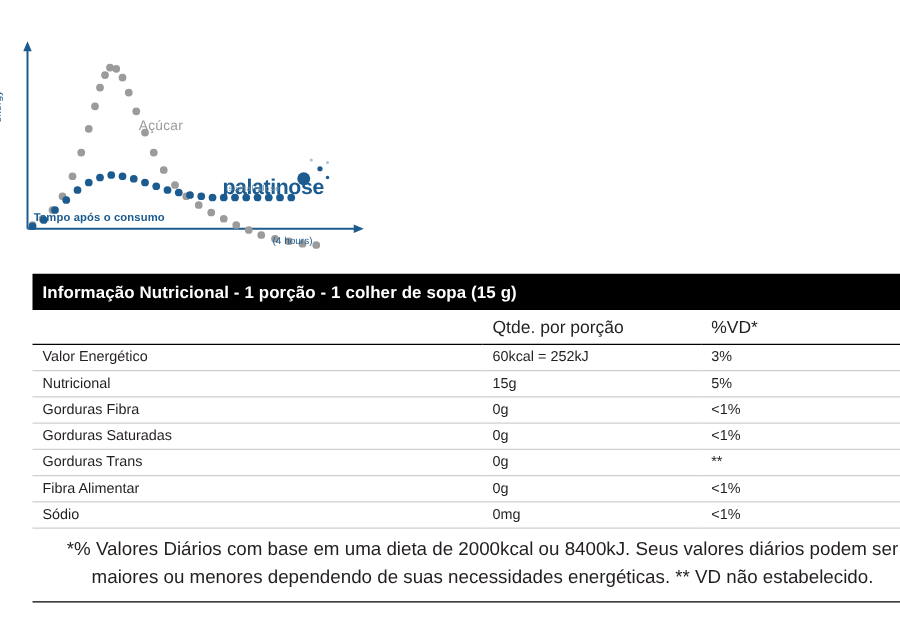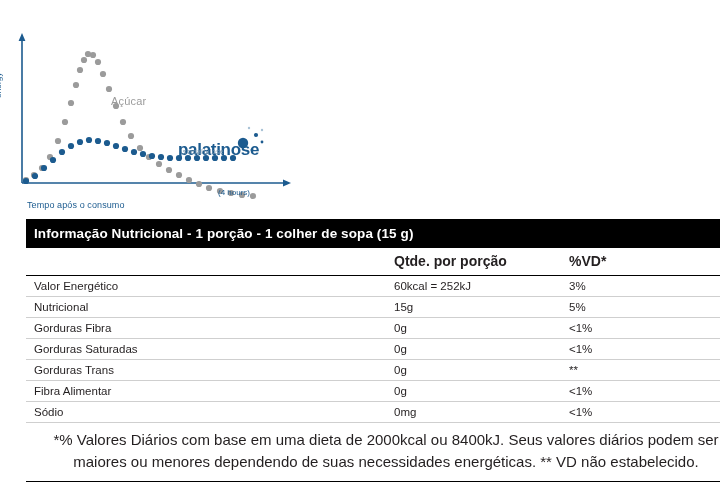--- a/index.html
+++ b/index.html
@@ -66,23 +66,23 @@
   }
   .lbl-palatinose-sub {
     left: 181px;
     top: 148px;
     font-size: 6.5px;
     color: #6f8fa8;
     letter-spacing: .6px;
   }
   .lbl-time {
     left: 27px;
-    top: 200px;
+    top: 169px;
     font-size: 9px;
-    font-weight: normal;
+    font-weight: bold;
     color: #1c5b8f;
     letter-spacing: .1px;
   }
   .lbl-hours {
     left: 218px;
     top: 188px;
     font-size: 8px;
     color: #1c5b8f;
   }
 
@@ -116,21 +116,21 @@
     padding: 4px 8px;
     font-size: 11.5px;
     font-weight: normal;
     color: #231f20;
     border-bottom: 1px solid #cfcfcf;
     overflow: hidden;
     white-space: nowrap;
   }
   table.nut-table tr.head th {
     font-size: 14px;
-    font-weight: bold;
+    font-weight: normal;
     padding-top: 5px;
     padding-bottom: 6px;
     border-bottom: 1px solid #000;
   }
   .col-name  { width: 360px; }
   .col-qty   { width: 175px; }
   .col-vd    { width: 185px; }
 
   .nut-foot {
     font-size: 15px;

